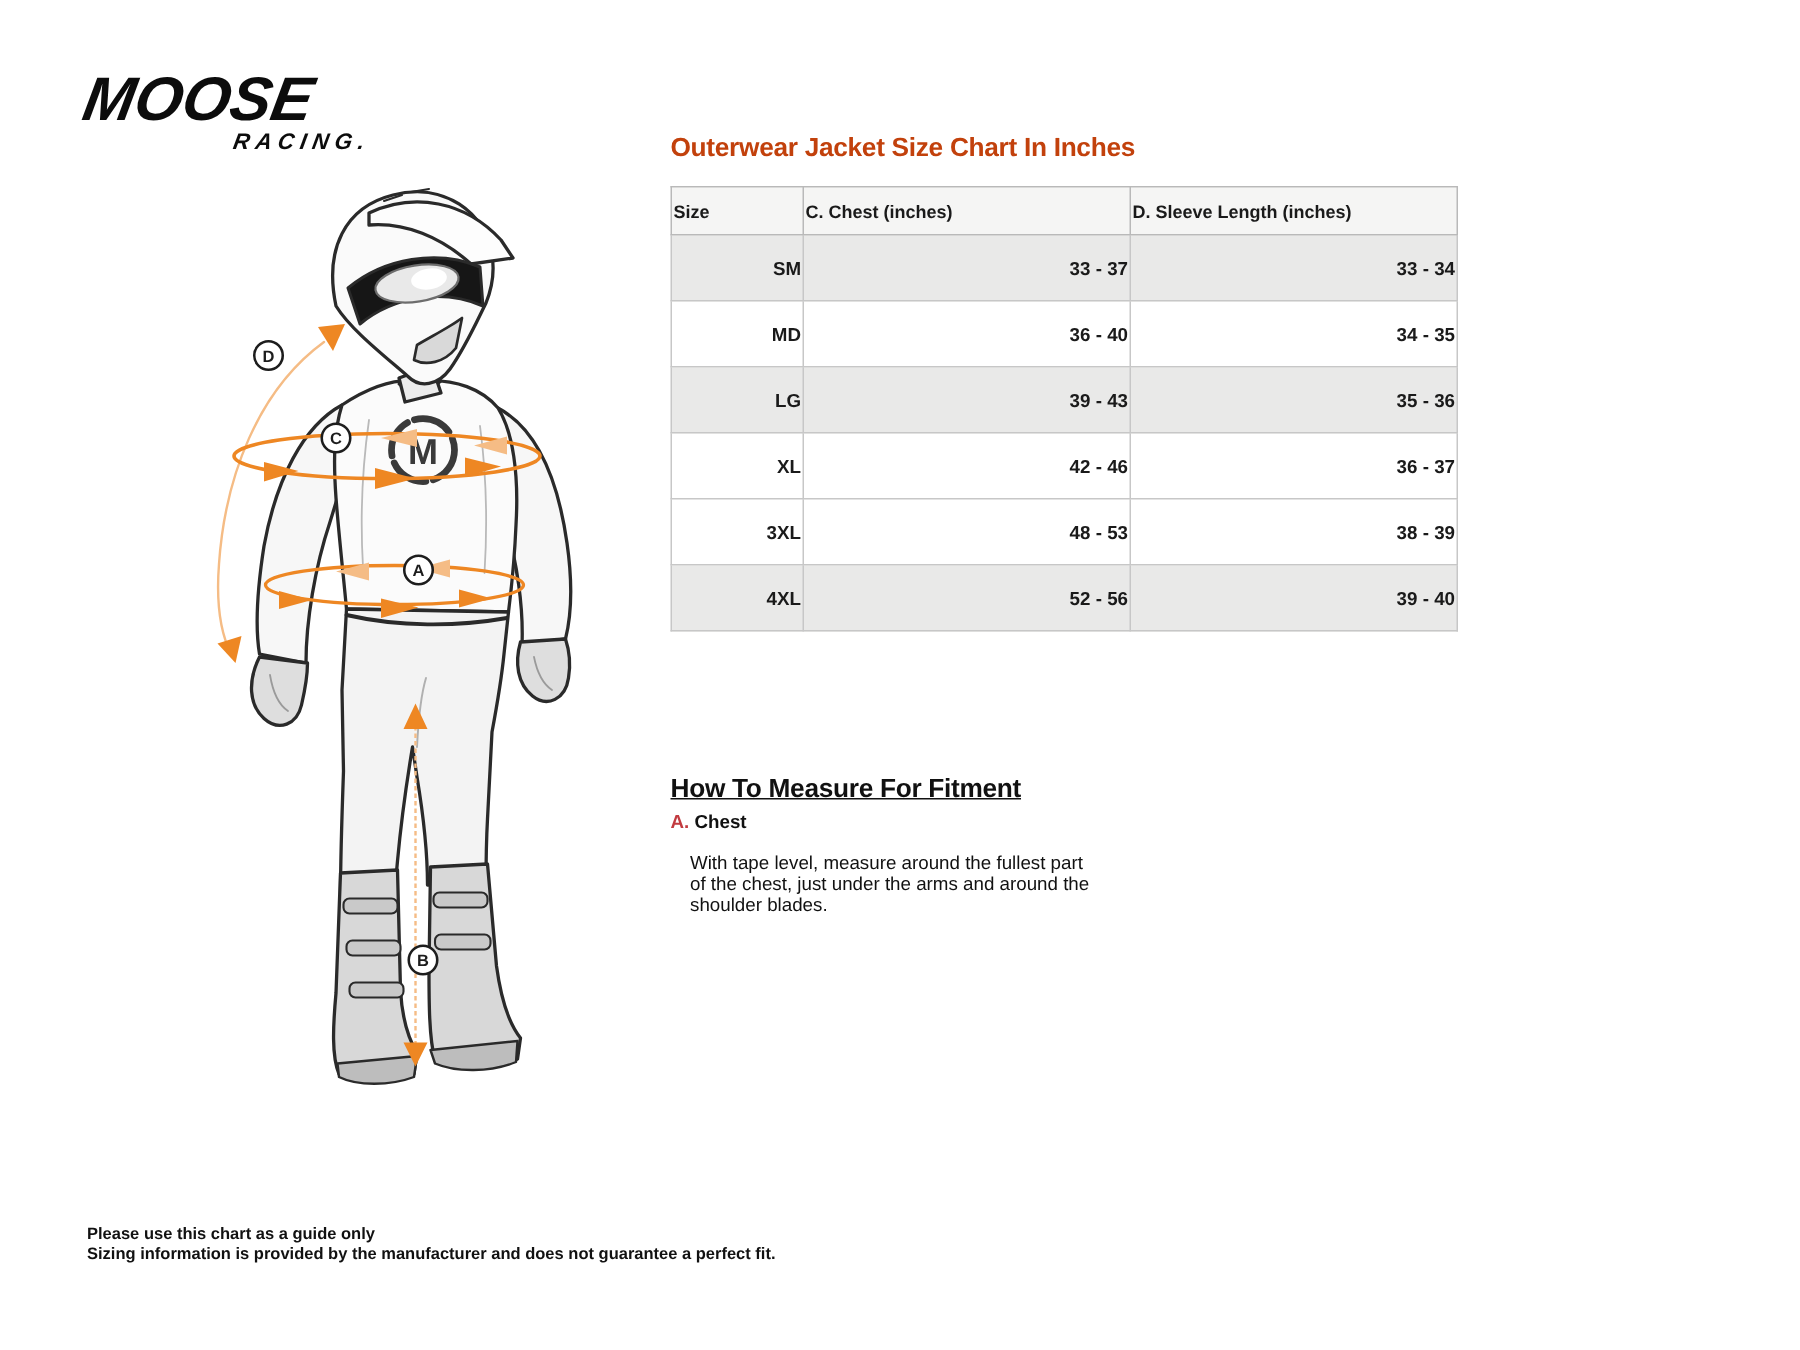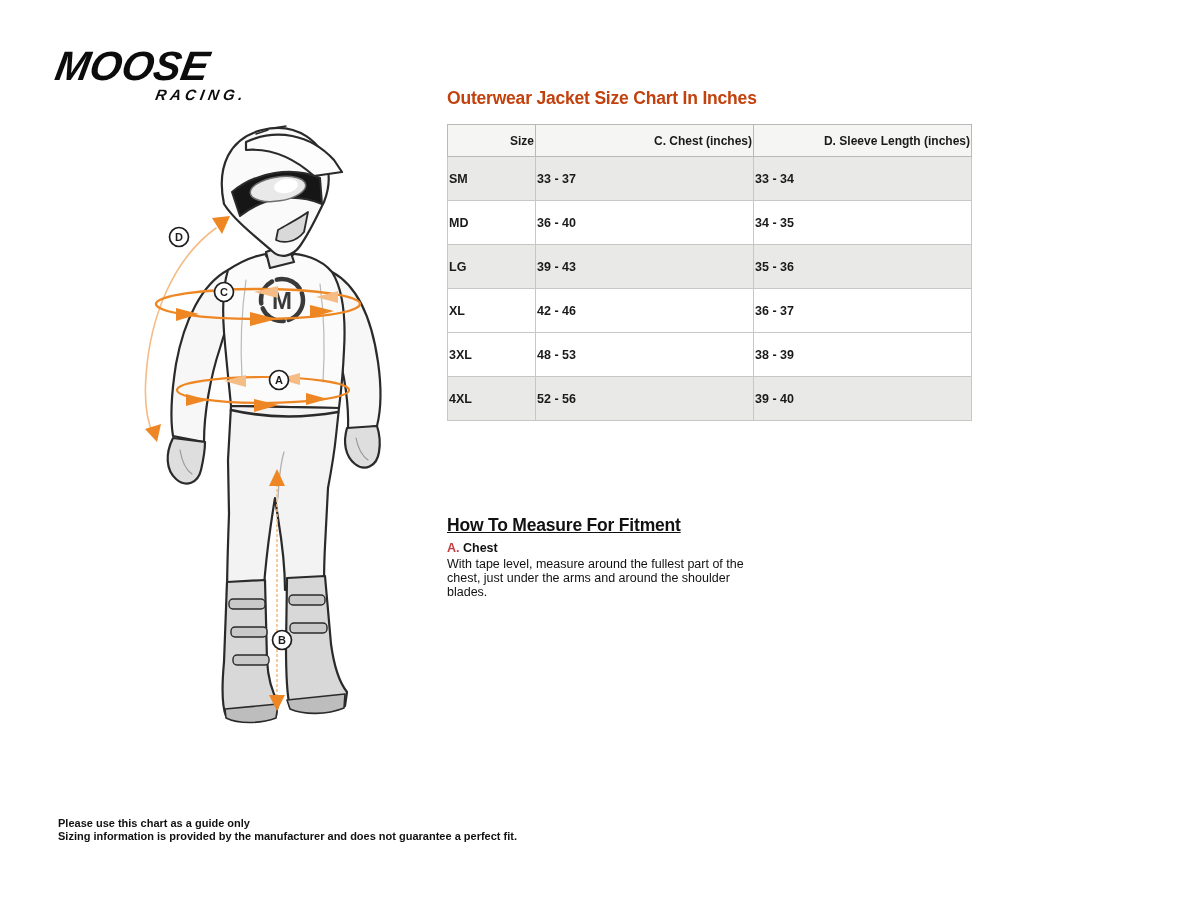--- a/index.html
+++ b/index.html
@@ -26,38 +26,38 @@
     position:absolute;left:447px;top:88px;font-size:17.5px;font-weight:700;
     letter-spacing:-0.2px;color:#c2410c;
   }
   table.size-table{
     position:absolute;left:447px;top:124px;width:524px;
     border-collapse:collapse;table-layout:fixed;
     border:1px solid #9c9c9c;
   }
   table.size-table th{
     height:29px;background:#f5f5f4;font-size:12px;font-weight:700;
-    border:1px solid #b9b9b9;text-align:right;color:#1a1a1a;
+    border:1px solid #b9b9b9;text-align:left;color:#1a1a1a;
   }
   table.size-table td{
     height:41px;background:#ffffff;font-size:12.5px;font-weight:700;
-    border:1px solid #c7c7c7;text-align:left;color:#1a1a1a;
+    border:1px solid #c7c7c7;text-align:right;color:#1a1a1a;
   }
   table.size-table tr.shaded td{background:#e9e9e8;}
   
   .measure-title{
     position:absolute;left:447px;top:515px;font-size:17.5px;font-weight:700;
     letter-spacing:-0.2px;color:#111;text-decoration:underline;
   }
   .measure-item{position:absolute;top:541px;}
   .measure-item.item-a{left:447px;width:300px;}
   .measure-item.item-b{left:777px;width:300px;}
   .measure-label{font-size:12.5px;font-weight:700;color:#111;margin:0 0 2px 0;}
   .measure-label .letter{color:#c23b40;}
-  .measure-item p{margin:0;font-size:12.5px;line-height:14px;font-weight:400;color:#111;}
+  .measure-item p{margin:13px;font-size:12.5px;line-height:14px;font-weight:400;color:#111;}
   
   .footer{
     position:absolute;left:58px;top:817px;font-size:11px;font-weight:700;
     line-height:12.5px;color:#111;
   }
 </style>
 </head>
 <body>
 
 <div class="page">

